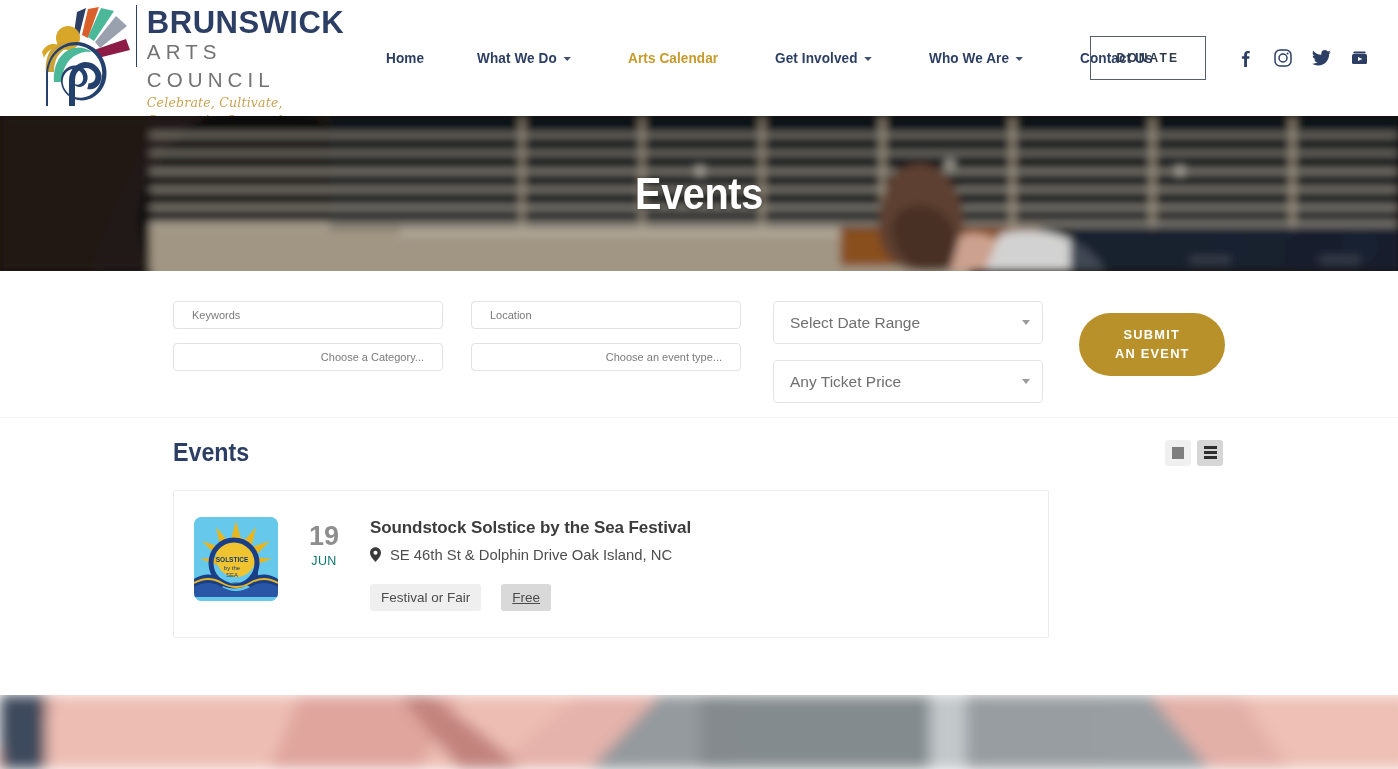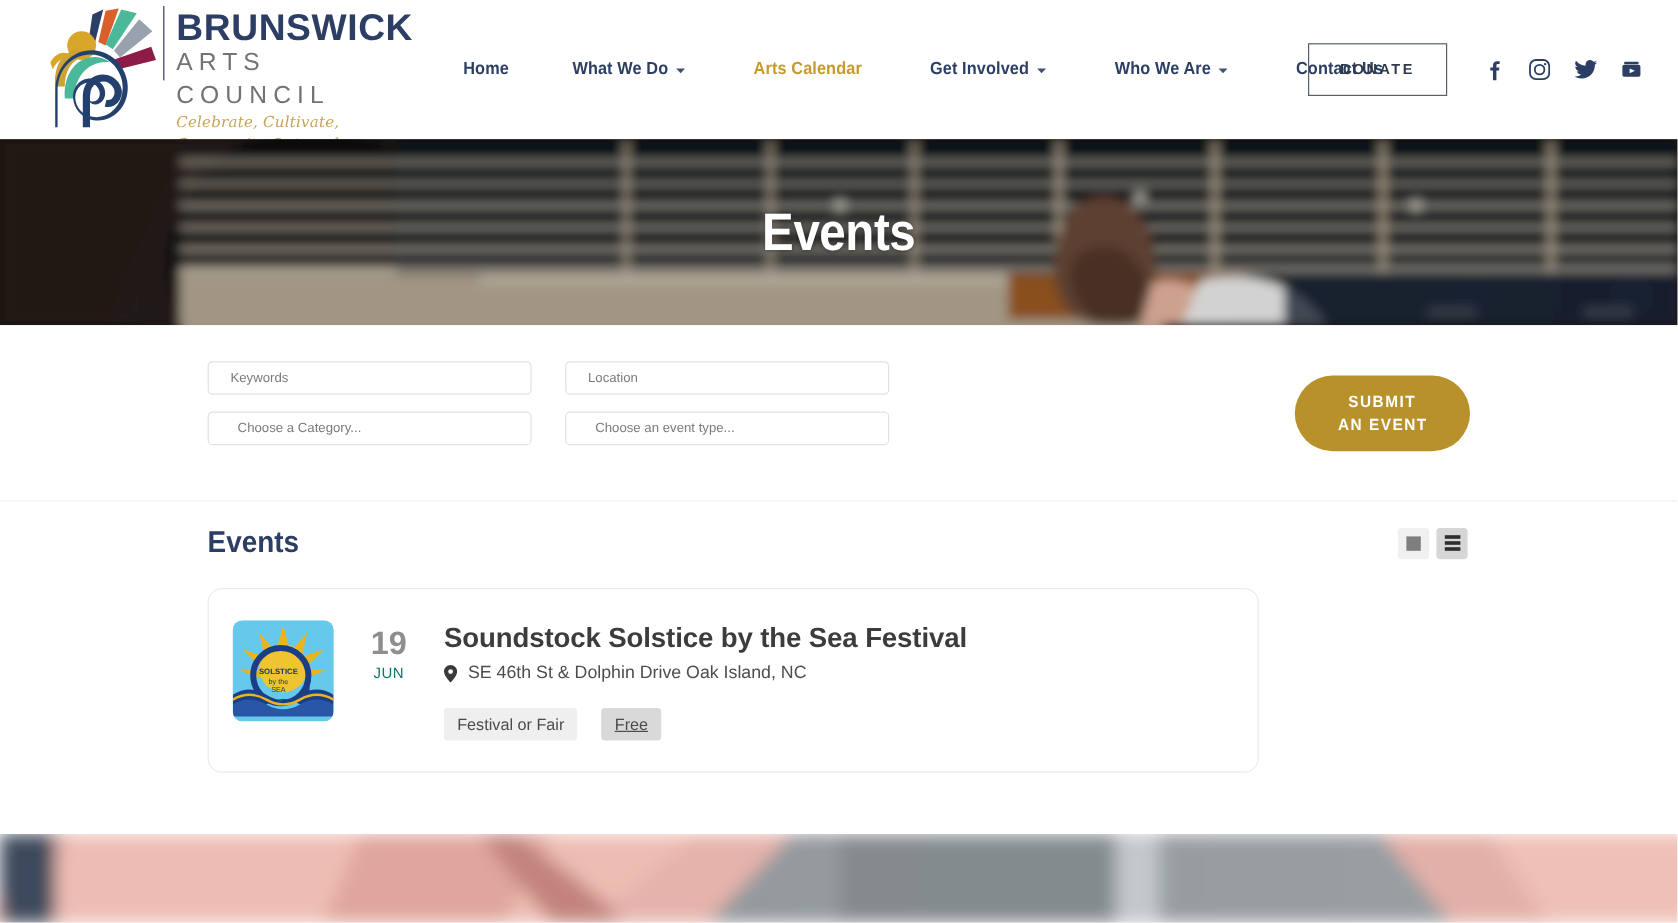--- a/index.html
+++ b/index.html
@@ -120,21 +120,21 @@
   }
   .filter-row { display: flex; gap: 28px; margin-bottom: 14px; }
   .field {
     width: 270px; height: 28px;
     border: 1px solid #e2e2e2; border-radius: 4px;
     background: #fff; display: flex; align-items: center;
     font-size: 11px; color: #7b7b7b;
     font-family: "Liberation Sans", sans-serif;
     padding: 0 18px; cursor: text;
   }
-  .field.pad-more { padding-left: 24px; }
+  .field.pad-more { padding-left: 24px; justify-content: flex-end; }
   .select-field {
     width: 270px; height: 43px;
     border: 1px solid #e4e4e4; border-radius: 4px;
     background: #fff; display: flex; align-items: center;
     justify-content: space-between;
     font-size: 15.5px; color: #6f6f6f;
     font-family: "Liberation Sans", sans-serif;
     padding: 0 12px 0 16px; cursor: pointer;
   }
   .sel-caret {
@@ -180,21 +180,21 @@
     cursor: pointer; border: none;
   }
   .view-btn.grid { background: #f0f0f0; }
   .view-btn.list { background: #d6d6d6; }
   .grid-glyph { width: 12px; height: 12px; background: #7e7e7e; }
   .list-glyph { width: 13px; display: flex; flex-direction: column; gap: 2px; }
   .list-glyph i { display: block; height: 3px; background: #2e2e2e; }
 
   .event-card {
     margin-top: 23px; width: 876px;
-    border: 1px solid #ececec; border-radius: 12px;
+    border: 1px solid #ececec; border-radius: 2px;
     background: #fff; display: flex;
     padding: 26px 22px 26px 20px;
     position: relative;
   }
   .thumb {
     width: 84px; height: 84px; border-radius: 8px;
     overflow: hidden; flex: 0 0 84px; background: #6cc8ec;
   }
   .date-block {
     width: 92px; flex: 0 0 92px; text-align: center;
@@ -206,21 +206,21 @@
     line-height: 1;
   }
   .date-mon {
     font-family: "Liberation Sans", sans-serif;
     font-size: 12.5px; color: #0f766e; margin-top: 4px;
     letter-spacing: .4px;
   }
   .event-body { flex: 1; padding-top: 1px; }
   .event-name {
     font-family: "Liberation Sans", sans-serif;
-    font-weight: bold; font-size: 23px; color: #3c3c3c;
+    font-weight: bold; font-size: 17px; color: #3c3c3c;
     letter-spacing: -.1px; line-height: 1.15;
     cursor: pointer;
   }
   .meta-line {
     display: flex; align-items: center; gap: 7px;
     margin-top: 9px;
     font-family: "Liberation Sans", sans-serif;
     font-size: 14.8px; color: #4d4d4d;
   }
   .meta-ic { width: 13px; height: 15px; flex: 0 0 13px; color: #3a3a3a; }
@@ -420,20 +420,30 @@
 
     <div class="filter-row">
       <div class="field pad-more">
         <span>Choose a Category...</span>
       </div>
       <div class="field pad-more">
         <span>Choose an event type...</span>
       </div>
     </div>
 
+    <div class="col-dates">
+      <div class="select-field">
+        <span>Select Date Range</span>
+        <i class="sel-caret"></i>
+      </div>
+      <div class="select-field">
+        <span>Any Ticket Price</span>
+        <i class="sel-caret"></i>
+      </div>
+    </div>
 
     <button class="submit-event-btn">
       <span>SUBMIT</span>
       <span>AN EVENT</span>
     </button>
 
   </div>
 </section>
 
 <div class="thin-divider"></div>

